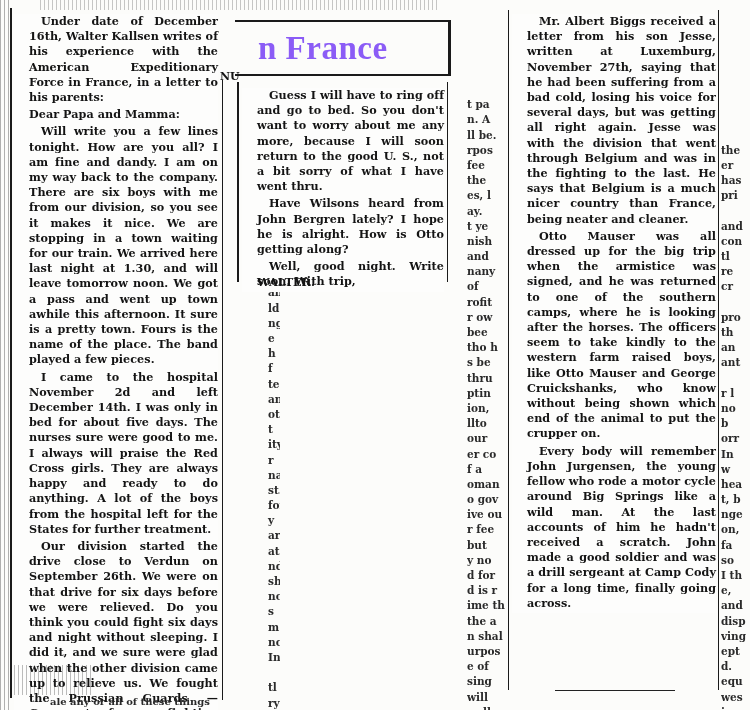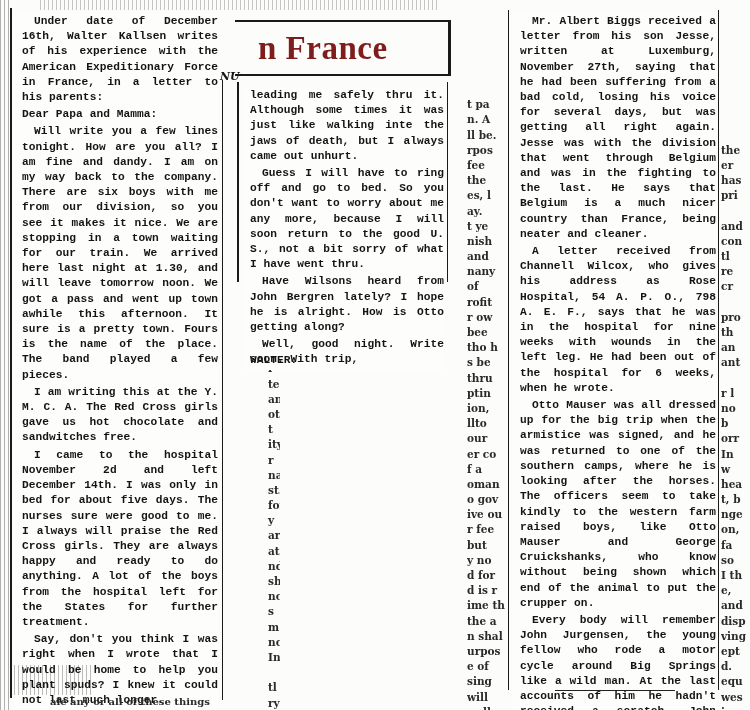--- a/index.html
+++ b/index.html
@@ -10,61 +10,59 @@
     color:#141414;
   }
   .page { position:absolute; inset:0; background:#fcfcfa; }
   .noise { position:absolute; background:repeating-linear-gradient(90deg,#222 0 1px,transparent 1px 4px); opacity:.55; }
 
   .clip {
     position:absolute; background:#fdfdfc;
     font-size:11.2px; line-height:15.2px; text-align:justify;
     font-weight:bold; letter-spacing:.05px;
   }
-  .clip p { margin:0 0 2px 8px; text-indent:12px;font-family:Liberation Mono, monospace; }
+  .clip p { margin:0 0 2px 15px; text-indent:12px; }
   .clip p.noindent { text-indent:0; }
   .clip p.sig { text-align:left; text-indent:0; font-variant:small-caps; }
   .rule-v { position:absolute; background:#1a1a1a; width:2px; }
 
   .frag {
     position:absolute; font-size:10.5px; line-height:15.2px;
     font-weight:bold; color:#2a2a2a; white-space:nowrap; overflow:hidden;
   }
   .frag div { height:15.2px; }
 
   .headline {
     position:absolute; left:258px; top:30px;
     font-family:"Liberation Serif", "DejaVu Serif", serif;
-    font-weight:bold; font-size:33px; letter-spacing:.5px; color:#7f1d1d;
+    font-weight:bold; font-size:33px; letter-spacing:.5px; color:#8b5cf6;
   }
   .headbox { position:absolute; left:235px; top:20px; width:213px; height:52px;
     border-top:2px solid #1a1a1a; border-right:3px solid #1a1a1a; border-bottom:2px solid #1a1a1a; }
-  .nu { position:absolute; left:220px; top:70px; font-size:11px; font-weight:bold;font-style:italic; }
+  .nu { position:absolute; left:220px; top:70px; font-size:11px; font-weight:bold; }
   .divider-arrow { position:absolute; left:555px; top:690px; width:120px; height:1px; background:#222; }
 </style>
 </head>
 <body>
 
 <div class="page">
 
   <div class="noise" style="left:40px;top:0;width:400px;height:10px;opacity:.25"></div>
   <div class="noise" style="left:0;top:0;width:10px;height:710px;opacity:.35"></div>
 
   <div class="headbox"></div>
   <div class="headline">n France</div>
   <div class="nu">NU</div>
 
   <div class="rule-v" style="left:10px;top:8px;height:690px;"></div>
   <div class="clip" style="left:14px;top:14px;width:204px;">
     <p>Under date of December 16th, Walter Kallsen writes of his experience with the American Expeditionary Force in France, in a letter to his parents:</p>
     <p class="noindent">Dear Papa and Mamma:</p>
     <p>Will write you a few lines tonight. How are you all? I am fine and dandy. I am on my way back to the company. There are six boys with me from our division, so you see it makes it nice. We are stopping in a town waiting for our train. We arrived here last night at 1.30, and will leave tomorrow noon. We got a pass and went up town awhile this afternoon. It sure is a pretty town. Fours is the name of the place. The band played a few pieces.</p>
-    <p>I am writing this at the Y. M. C. A. The Red Cross girls gave us hot chocolate and sandwitches free.</p>
     <p>I came to the hospital November 2d and left December 14th. I was only in bed for about five days. The nurses sure were good to me. I always will praise the Red Cross girls. They are always happy and ready to do anything. A lot of the boys from the hospital left for the States for further treatment.</p>
-    <p>Say, don't you think I was right when I wrote that I would be home to help you plant spuds? I knew it could not last much longer.</p>
     <p>Our division started the drive close to Verdun on September 26th. We were on that drive for six days before we were relieved. Do you think you could fight six days and night without sleeping. I did it, and we sure were glad when the other division came up to relieve us. We fought the Prussian Guards — Germany's famous fighting men; but the Yanks whipped them and whipped them bad. Our company took over two hundred prisoners.</p>
 
   </div>
   <div class="noise" style="left:14px;top:665px;width:80px;height:30px;opacity:.3"></div>
   <div class="frag" style="left:50px;top:694px;font-size:10px;">ale any or all of these things</div>
 
   <div class="rule-v" style="left:222px;top:80px;height:620px;width:1px;"></div>
   <div class="frag" style="left:224px;top:88px;width:12px;padding-left:44px;" id="gA">
       <div>pl</div>
       <div>k</div>
@@ -105,21 +103,20 @@
       <div>nc</div>
       <div>In</div>
       <div></div>
       <div>tl</div>
       <div>ry</div>
     </div>
 
   <div class="rule-v" style="left:237px;top:82px;height:200px;"></div>
   <div class="rule-v" style="left:447px;top:82px;height:200px;width:1px;"></div>
   <div class="clip" style="left:242px;top:88px;width:202px;">
-    <p class="noindent">leading me safely thru it. Although some times it was just like walking inte the jaws of death, but I always came out unhurt.</p>
     <p>Guess I will have to ring off and go to bed. So you don't want to worry about me any more, because I will soon return to the good U. S., not a bit sorry of what I have went thru.</p>
     <p>Have Wilsons heard from John Bergren lately? I hope he is alright. How is Otto getting along?</p>
     <p>Well, good night. Write soon. With trip,</p>
     <p class="sig" style="margin-top:-17px">WALTER.</p>
   </div>
 
   <div class="frag" style="left:467px;top:82px;width:40px;" id="gB">
       <div></div>
       <div>t pa</div>
       <div>n. A</div>
@@ -161,21 +158,20 @@
       <div>e of</div>
       <div>sing</div>
       <div>will</div>
       <div>r all</div>
     </div>
 
   <div class="rule-v" style="left:508px;top:10px;height:680px;width:1px;"></div>
   <div class="rule-v" style="left:718px;top:10px;height:680px;width:1px;"></div>
   <div class="clip" style="left:512px;top:14px;width:204px;">
     <p>Mr. Albert Biggs received a letter from his son Jesse, written at Luxemburg, November 27th, saying that he had been suffering from a bad cold, losing his voice for several days, but was getting all right again. Jesse was with the division that went through Belgium and was in the fighting to the last. He says that Belgium is a much nicer country than France, being neater and cleaner.</p>
-    <p>A letter received from Channell Wilcox, who gives his address as Rose Hospital, 54 A. P. O., 798 A. E. F., says that he was in the hospital for nine weeks with wounds in the left leg. He had been out of the hospital for 6 weeks, when he wrote.</p>
     <p>Otto Mauser was all dressed up for the big trip when the armistice was signed, and he was returned to one of the southern camps, where he is looking after the horses. The officers seem to take kindly to the western farm raised boys, like Otto Mauser and George Cruickshanks, who know without being shown which end of the animal to put the crupper on.</p>
     <p>Every body will remember John Jurgensen, the young fellow who rode a motor cycle around Big Springs like a wild man. At the last accounts of him he hadn't received a scratch. John made a good soldier and was a drill sergeant at Camp Cody for a long time, finally going across.</p>
 
   </div>
   <div class="divider-arrow"></div>
 
   <div class="frag" style="left:721px;top:82px;width:29px;" id="gC">
       <div></div>
       <div></div>
       <div></div>

